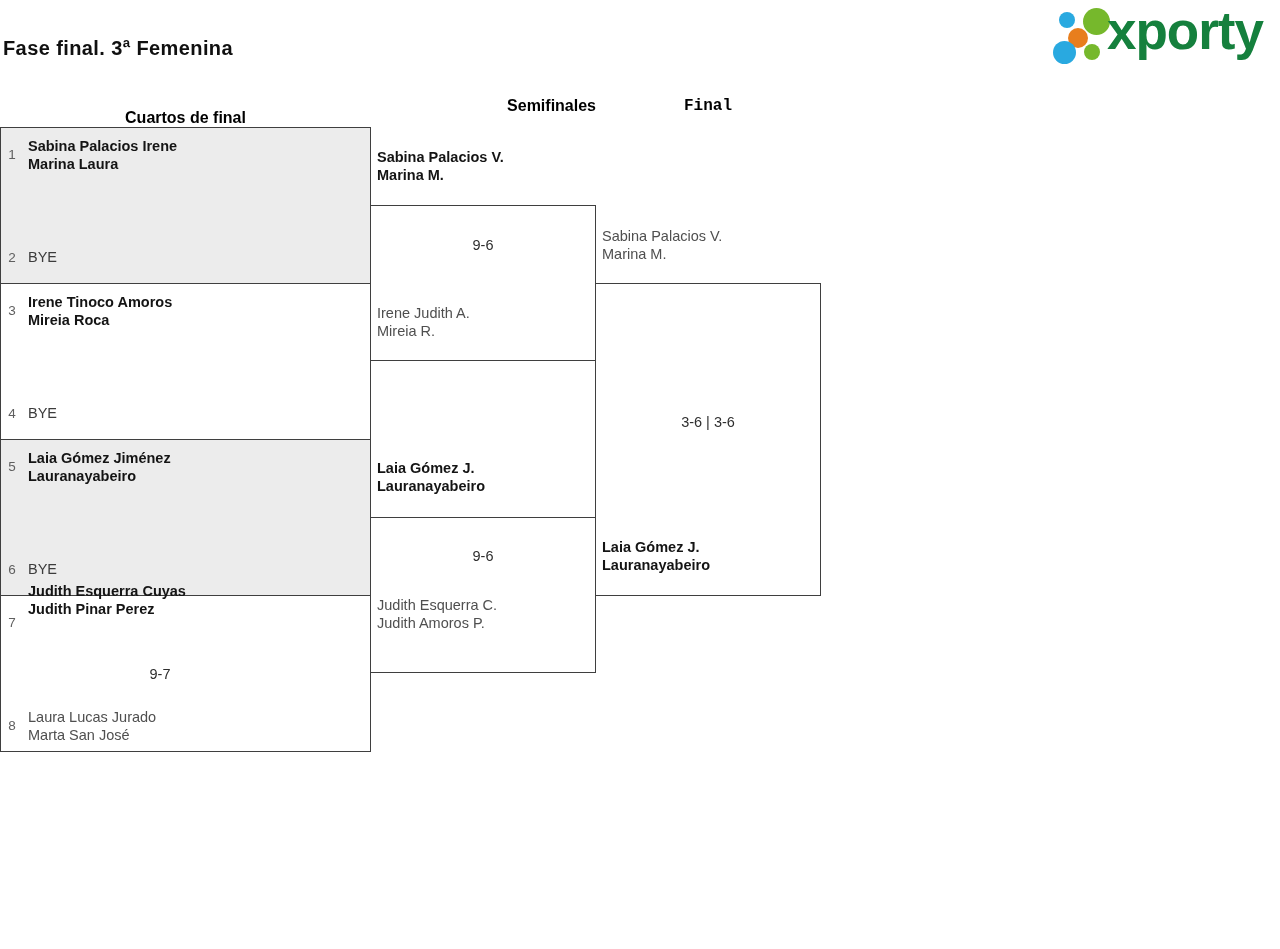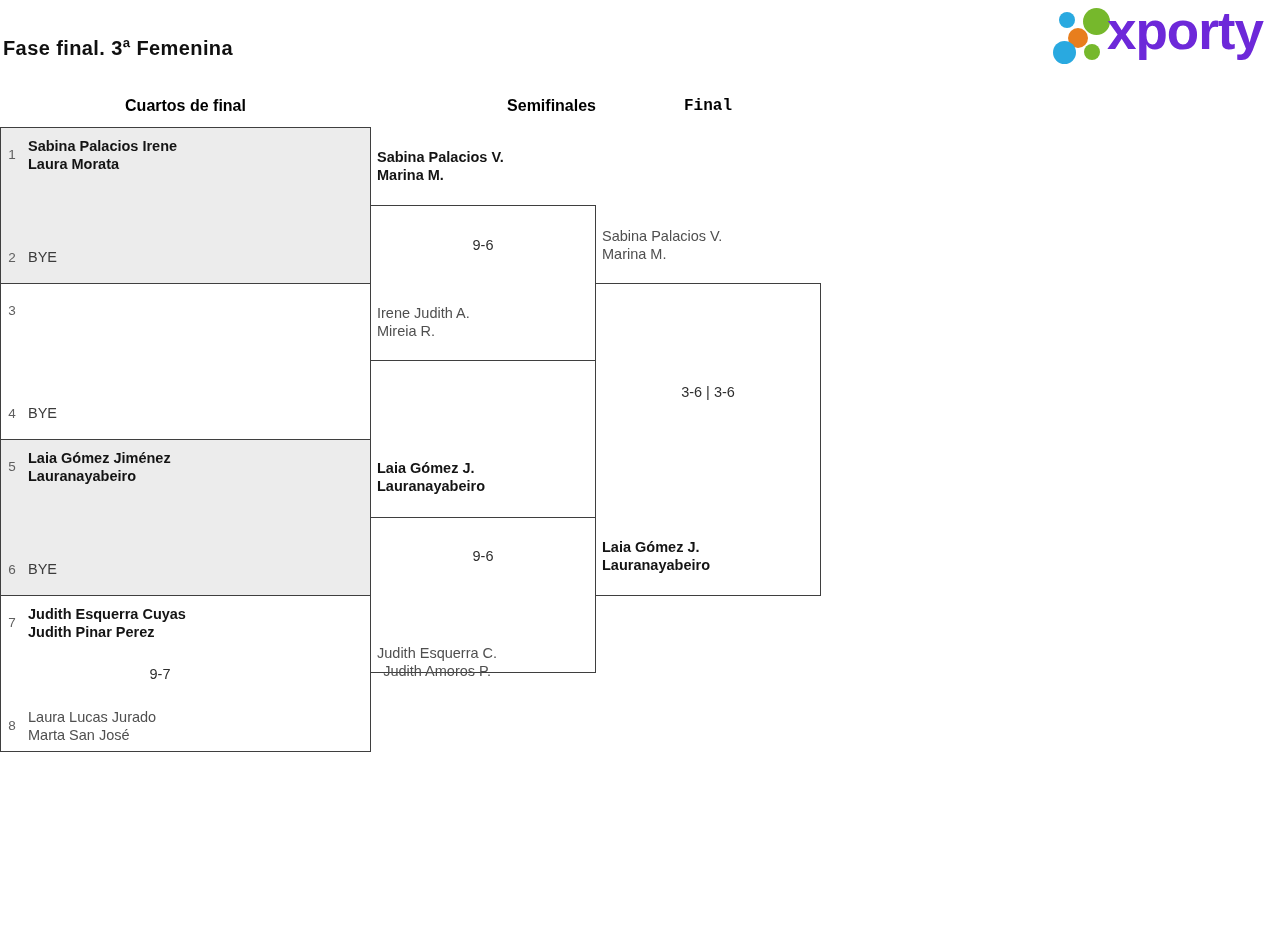--- a/index.html
+++ b/index.html
@@ -36,73 +36,77 @@
     position:absolute; text-align:center; font-size:14.5px; color:#2e2e2e;
     white-space:nowrap;
   }
   .logo { position:absolute; left:1050px; top:0; width:230px; height:82px; }
   .dot { position:absolute; border-radius:50%; }
   .dot-blue   { background:#29a9e0; }
   .dot-green  { background:#76b82c; }
   .dot-orange { background:#e87e1d; }
   .logo-text {
     position:absolute; left:57px; top:2px; font-size:53px; font-weight:700;
-    color:#6d28d9; letter-spacing:-1px; line-height:1.1;
+    color:#15803d; letter-spacing:-1px; line-height:1.1;
   }
 </style>
 </head>
 <body>
 
 <div class="page">
 
   <div class="subtitle">Fase final. 3ª Femenina</div>
 
   <div class="logo">
     <span class="dot dot-blue" style="left:9px;  top:12px; width:16px; height:16px;"></span>
     <span class="dot dot-green" style="left:33px; top:8px;  width:27px; height:27px;"></span>
     <span class="dot dot-orange" style="left:18px; top:28px; width:20px; height:20px;"></span>
     <span class="dot dot-blue" style="left:3px;  top:41px; width:23px; height:23px;"></span>
     <span class="dot dot-green" style="left:34px; top:44px; width:16px; height:16px;"></span>
     <span class="logo-text">xporty</span>
   </div>
 
-  <div class="round-label" style="left:0; width:371px;">Cuartos de final</div>
+  <div class="round-label" style="left:0; width:371px;margin-top:12px;">Cuartos de final</div>
   <div class="round-label" style="left:370px; width:226px;text-align:right;">Semifinales</div>
   <div class="round-label" style="left:595px; width:226px;font-family:Liberation Mono, monospace;">Final</div>
 
   <div class="box alt" style="left:0; top:127px; width:371px; height:157px;"></div>
   <div class="box" style="left:0; top:283px; width:371px; height:157px;"></div>
   <div class="box alt" style="left:0; top:439px; width:371px; height:157px;"></div>
   <div class="box" style="left:0; top:595px; width:371px; height:157px;"></div>
   <div class="box" style="left:370px; top:205px; width:226px; height:156px;"></div>
   <div class="box" style="left:370px; top:517px; width:226px; height:156px;"></div>
   <div class="box" style="left:595px; top:283px; width:226px; height:313px;"></div>
 
   <div class="seed" style="left:4px; top:147px;">1</div>
   <div class="names winner" style="left:28px; top:137px;">
     <div>Sabina Palacios Irene</div>
-    <div>Laura Morata</div>
+    <div>Marina Laura</div>
   </div>
   <div class="seed" style="left:4px; top:250px;">2</div>
   <div class="bye" style="left:28px; top:249px;">BYE</div>
 
   <div class="seed" style="left:4px; top:303px;">3</div>
+  <div class="names winner" style="left:28px; top:293px;">
+    <div>Irene Tinoco Amoros</div>
+    <div>Mireia Roca</div>
+  </div>
   <div class="seed" style="left:4px; top:406px;">4</div>
   <div class="bye" style="left:28px; top:405px;">BYE</div>
 
   <div class="seed" style="left:4px; top:459px;">5</div>
   <div class="names winner" style="left:28px; top:449px;">
     <div>Laia Gómez Jiménez</div>
     <div>Lauranayabeiro</div>
   </div>
   <div class="seed" style="left:4px; top:562px;">6</div>
   <div class="bye" style="left:28px; top:561px;">BYE</div>
 
   <div class="seed" style="left:4px; top:615px;">7</div>
-  <div class="names winner" style="left:28px; top:605px;">
+  <div class="names winner" style="left:28px; top:582px;">
     <div>Judith Esquerra Cuyas</div>
     <div>Judith Pinar Perez</div>
   </div>
   <div class="score" style="left:0; width:320px; top:666px;">9-7</div>
   <div class="seed" style="left:4px; top:718px;">8</div>
   <div class="names loser" style="left:28px; top:708px;">
     <div>Laura Lucas Jurado</div>
     <div>Marta San José</div>
   </div>
 
@@ -114,28 +118,28 @@
   <div class="names loser" style="left:377px; top:304px;">
     <div>Irene Judith A.</div>
     <div>Mireia R.</div>
   </div>
 
   <div class="names winner" style="left:377px; top:459px;">
     <div>Laia Gómez J.</div>
     <div>Lauranayabeiro</div>
   </div>
   <div class="score" style="left:370px; width:226px; top:548px;">9-6</div>
-  <div class="names loser" style="left:377px; top:644px;text-align:center;">
+  <div class="names loser" style="left:377px; top:596px;">
     <div>Judith Esquerra C.</div>
     <div>Judith Amoros P.</div>
   </div>
 
   <div class="names loser" style="left:602px; top:227px;">
     <div>Sabina Palacios V.</div>
     <div>Marina M.</div>
   </div>
-  <div class="score" style="left:595px; width:226px; top:384px;">3-6 | 3-6</div>
+  <div class="score" style="left:595px; width:226px; top:414px;">3-6 | 3-6</div>
   <div class="names winner" style="left:602px; top:538px;">
     <div>Laia Gómez J.</div>
     <div>Lauranayabeiro</div>
   </div>
 
 </div>
 
 </body></html>

